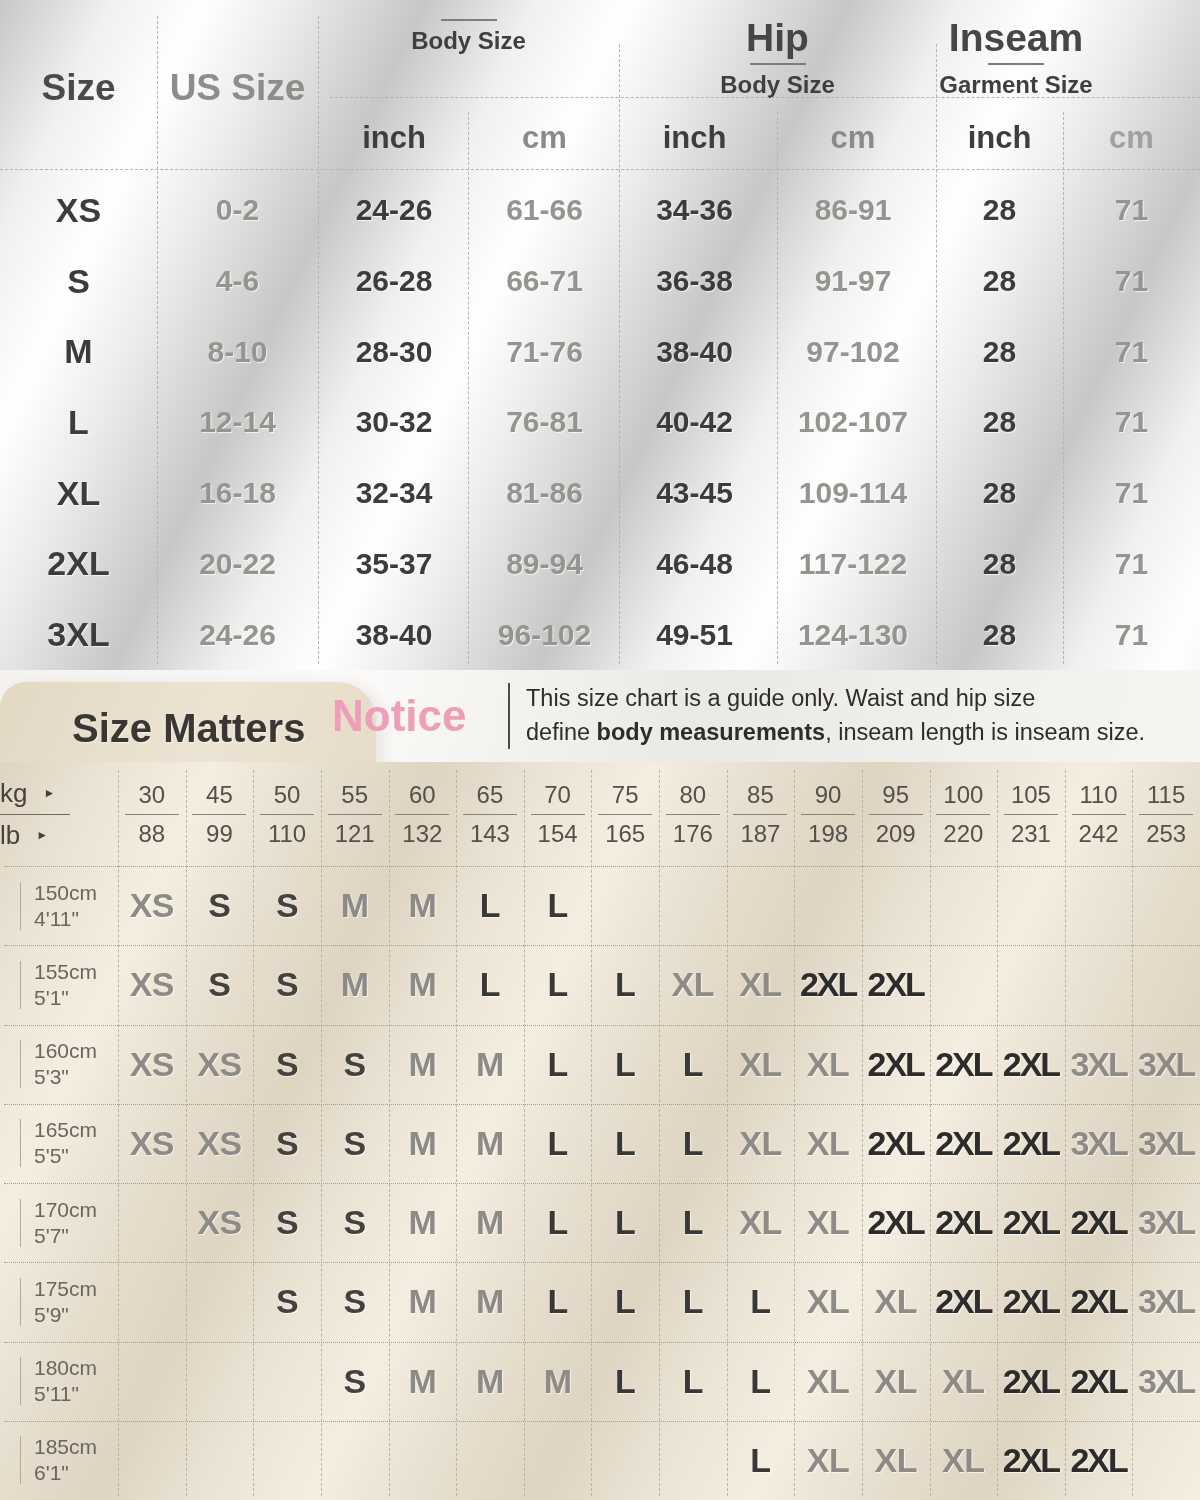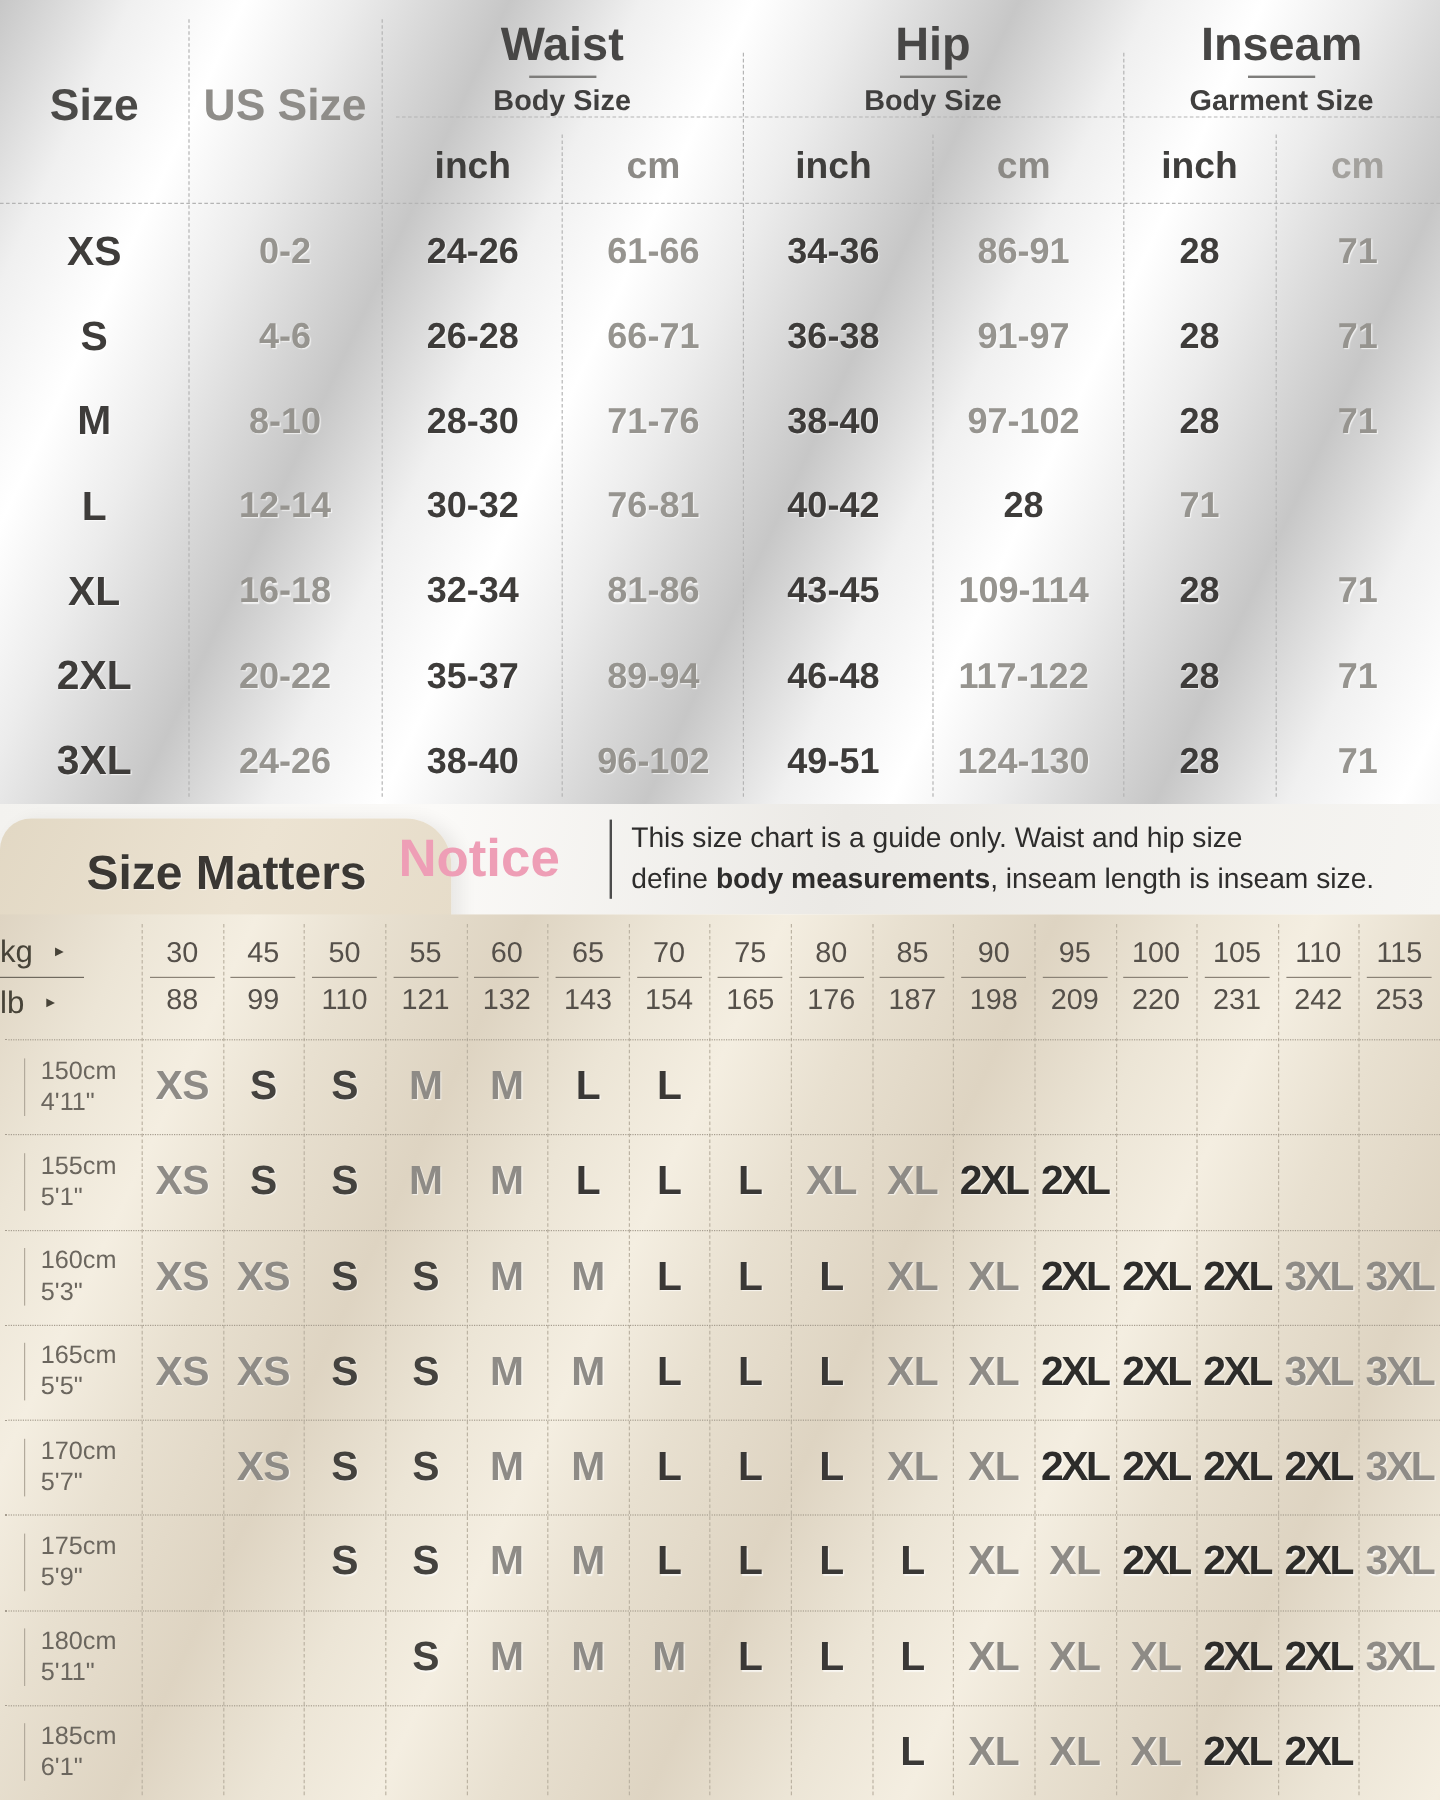--- a/index.html
+++ b/index.html
@@ -20,21 +20,21 @@
   .hd-size, .hd-us {
     position:absolute; top:0; height:175px;
     display:flex; align-items:center; justify-content:center;
     font-size:37px; font-weight:bold;
   }
   .hd-size { left:0; width:157px; color:#4b4a48; }
   .hd-us   { left:157px; width:161px; color:#8f8d89; }
   .hd-group { position:absolute; top:16px; text-align:center; }
   .hd-waist  { left:318px; width:301px; }
   .hd-hip    { left:619px; width:317px; }
-  .hd-inseam { left:936px; width:264px; }
+  .hd-inseam { left:884px; width:264px; }
   .g-title { font-size:39px; font-weight:bold; color:#474645; line-height:44px; }
   .g-rule  { width:56px; height:2px; background:#7e7d7b; margin:3px auto 6px; }
   .g-sub   { font-size:24px; font-weight:bold; color:#403f3e; }
   .hd-unit {
     position:absolute; top:108px; height:60px; line-height:60px;
     text-align:center; font-size:31px; font-weight:bold;
   }
   .u1 { left:318px;  width:152px; color:#3f3e3c; }
   .u2 { left:470px;  width:149px; color:#8c8a86; }
   .u3 { left:619px;  width:151px; color:#3f3e3c; }
@@ -136,21 +136,20 @@
 </head>
 <body>
 
 <div class="page">
 
   <section class="top-section">
     <div class="hd-size">Size</div>
     <div class="hd-us">US Size</div>
 
     <div class="hd-group hd-waist">
-      <div class="g-title">Waist</div>
       <div class="g-rule"></div>
       <div class="g-sub">Body Size</div>
     </div>
     <div class="hd-group hd-hip">
       <div class="g-title">Hip</div>
       <div class="g-rule"></div>
       <div class="g-sub">Body Size</div>
     </div>
     <div class="hd-group hd-inseam">
       <div class="g-title">Inseam</div>
@@ -205,20 +204,21 @@
         <div class="tc c-gray">97-102</div>
         <div class="tc c-dark">28</div>
         <div class="tc c-gray">71</div>
       </div>
       <div class="t-row">
         <div class="tc c-size">L</div>
         <div class="tc c-gray">12-14</div>
         <div class="tc c-dark">30-32</div>
         <div class="tc c-gray">76-81</div>
         <div class="tc c-dark">40-42</div>
+        <div class="tc c-gray">102-107</div>
         <div class="tc c-dark">28</div>
         <div class="tc c-gray">71</div>
       </div>
       <div class="t-row">
         <div class="tc c-size">XL</div>
         <div class="tc c-gray">16-18</div>
         <div class="tc c-dark">32-34</div>
         <div class="tc c-gray">81-86</div>
         <div class="tc c-dark">43-45</div>
         <div class="tc c-gray">109-114</div>

